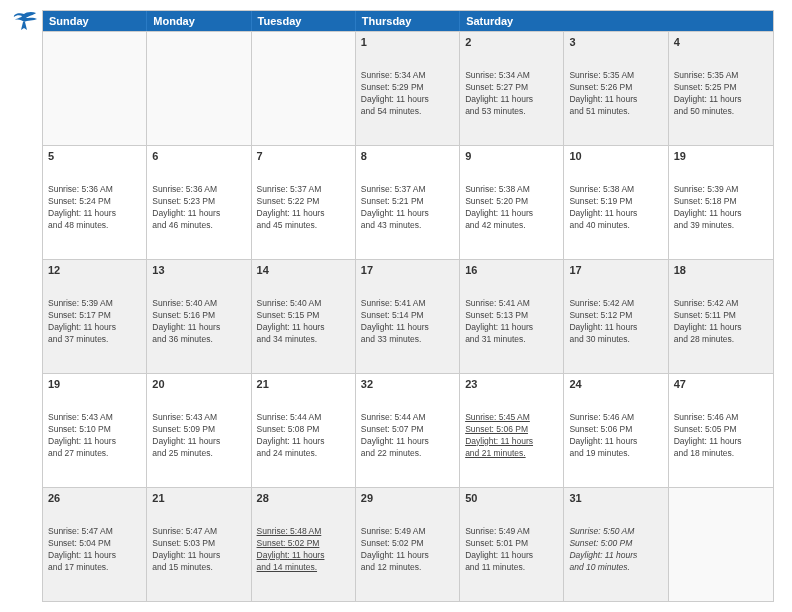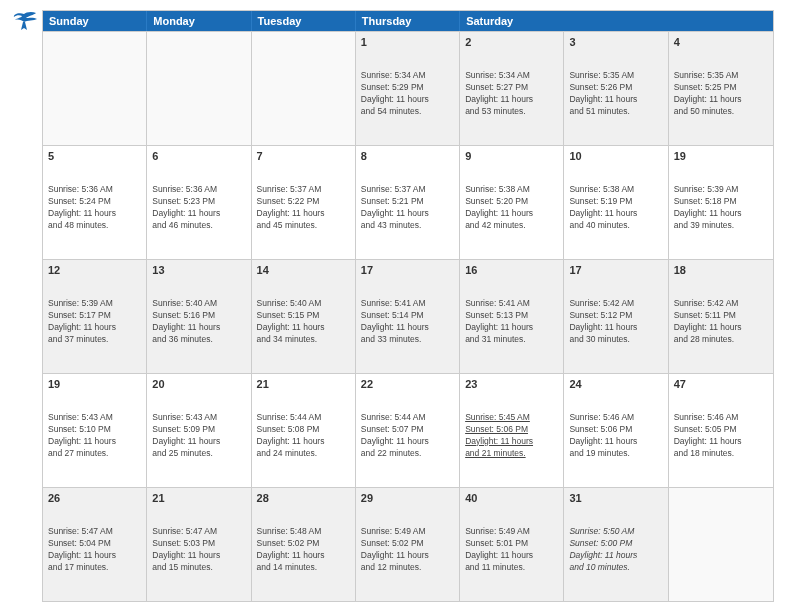--- a/index.html
+++ b/index.html
@@ -281,21 +281,21 @@
 and 25 minutes.</div>
           </div>
           <div class="cal-cell">
             <span class="day-num">21</span>
             <div class="cell-info" style="white-space: pre-line;">Sunrise: 5:44 AM
 Sunset: 5:08 PM
 Daylight: 11 hours
 and 24 minutes.</div>
           </div>
           <div class="cal-cell">
-            <span class="day-num">22</span>
+            <span class="day-num">32</span>
             <div class="cell-info" style="white-space: pre-line;">Sunrise: 5:44 AM
 Sunset: 5:07 PM
 Daylight: 11 hours
 and 22 minutes.</div>
           </div>
           <div class="cal-cell">
             <span class="day-num">23</span>
             <div class="cell-info" style="white-space: pre-line; text-decoration: underline;">Sunrise: 5:45 AM
 Sunset: 5:06 PM
 Daylight: 11 hours
@@ -326,34 +326,34 @@
           </div>
           <div class="cal-cell shaded">
             <span class="day-num">21</span>
             <div class="cell-info" style="white-space: pre-line;">Sunrise: 5:47 AM
 Sunset: 5:03 PM
 Daylight: 11 hours
 and 15 minutes.</div>
           </div>
           <div class="cal-cell shaded">
             <span class="day-num">28</span>
-            <div class="cell-info" style="white-space: pre-line;">Sunrise: 5:48 AM
+            <div class="cell-info" style="white-space: pre-line; text-decoration: underline;">Sunrise: 5:48 AM
 Sunset: 5:02 PM
 Daylight: 11 hours
 and 14 minutes.</div>
           </div>
           <div class="cal-cell shaded">
             <span class="day-num">29</span>
             <div class="cell-info" style="white-space: pre-line;">Sunrise: 5:49 AM
 Sunset: 5:02 PM
 Daylight: 11 hours
 and 12 minutes.</div>
           </div>
           <div class="cal-cell shaded">
-            <span class="day-num">40</span>
+            <span class="day-num">50</span>
             <div class="cell-info" style="white-space: pre-line;">Sunrise: 5:49 AM
 Sunset: 5:01 PM
 Daylight: 11 hours
 and 11 minutes.</div>
           </div>
           <div class="cal-cell shaded">
             <span class="day-num">31</span>
             <div class="cell-info" style="white-space: pre-line; font-style: italic;">Sunrise: 5:50 AM
 Sunset: 5:00 PM
 Daylight: 11 hours

